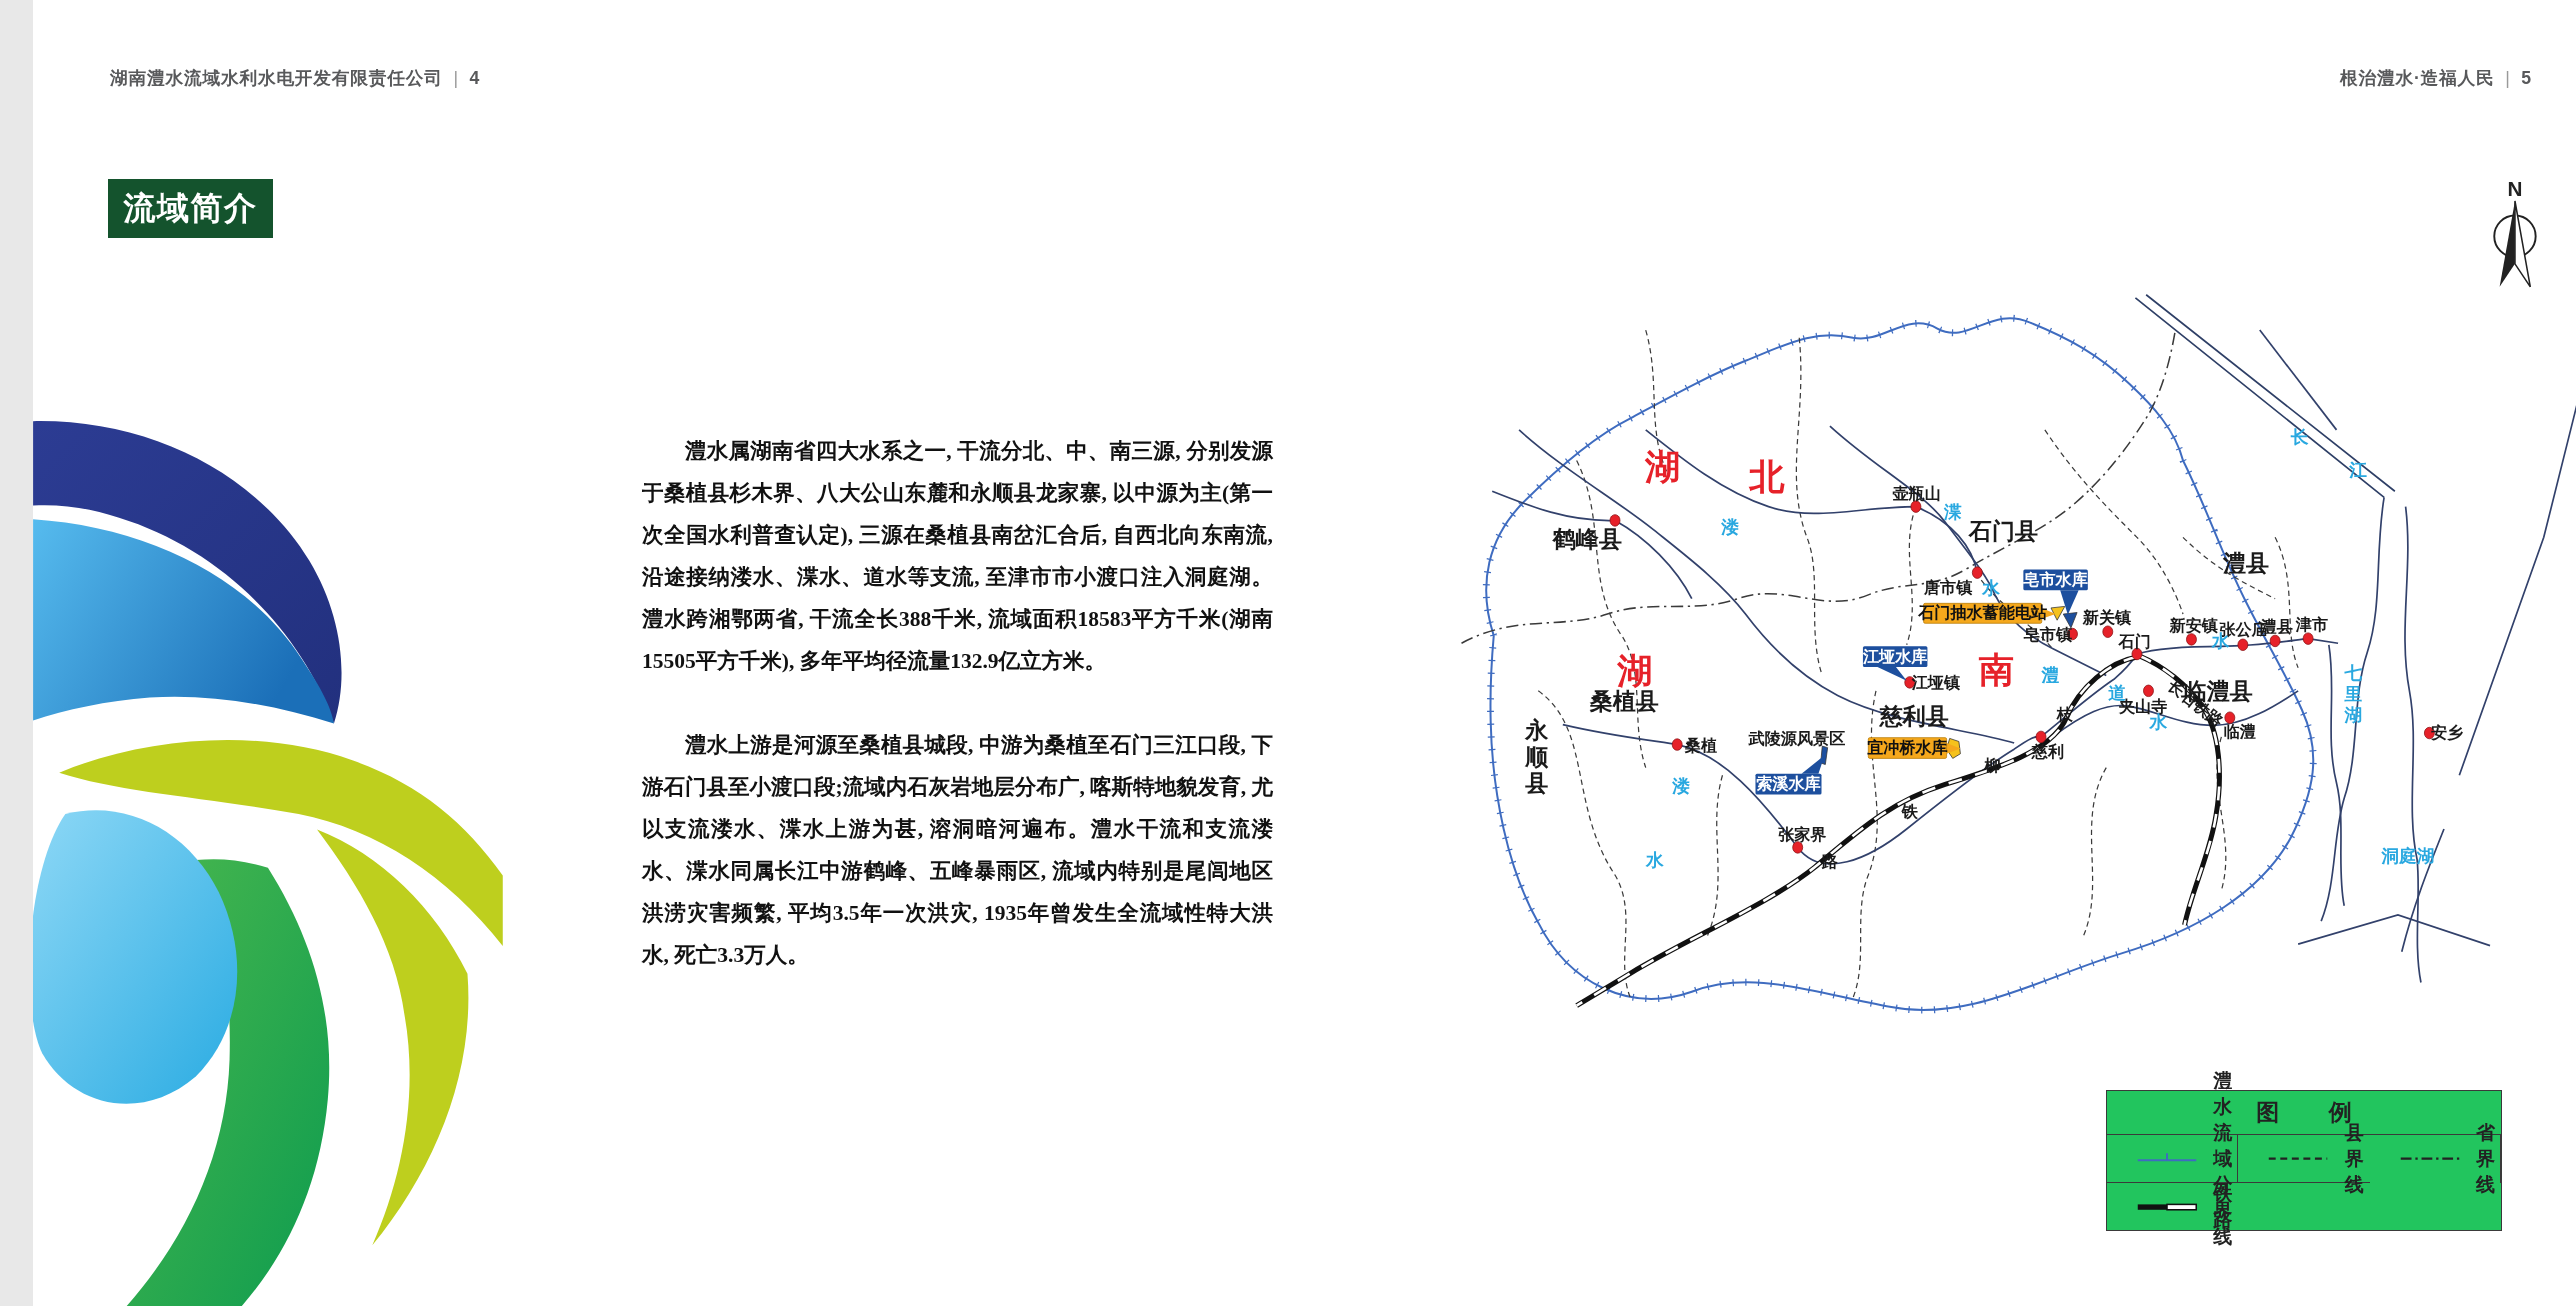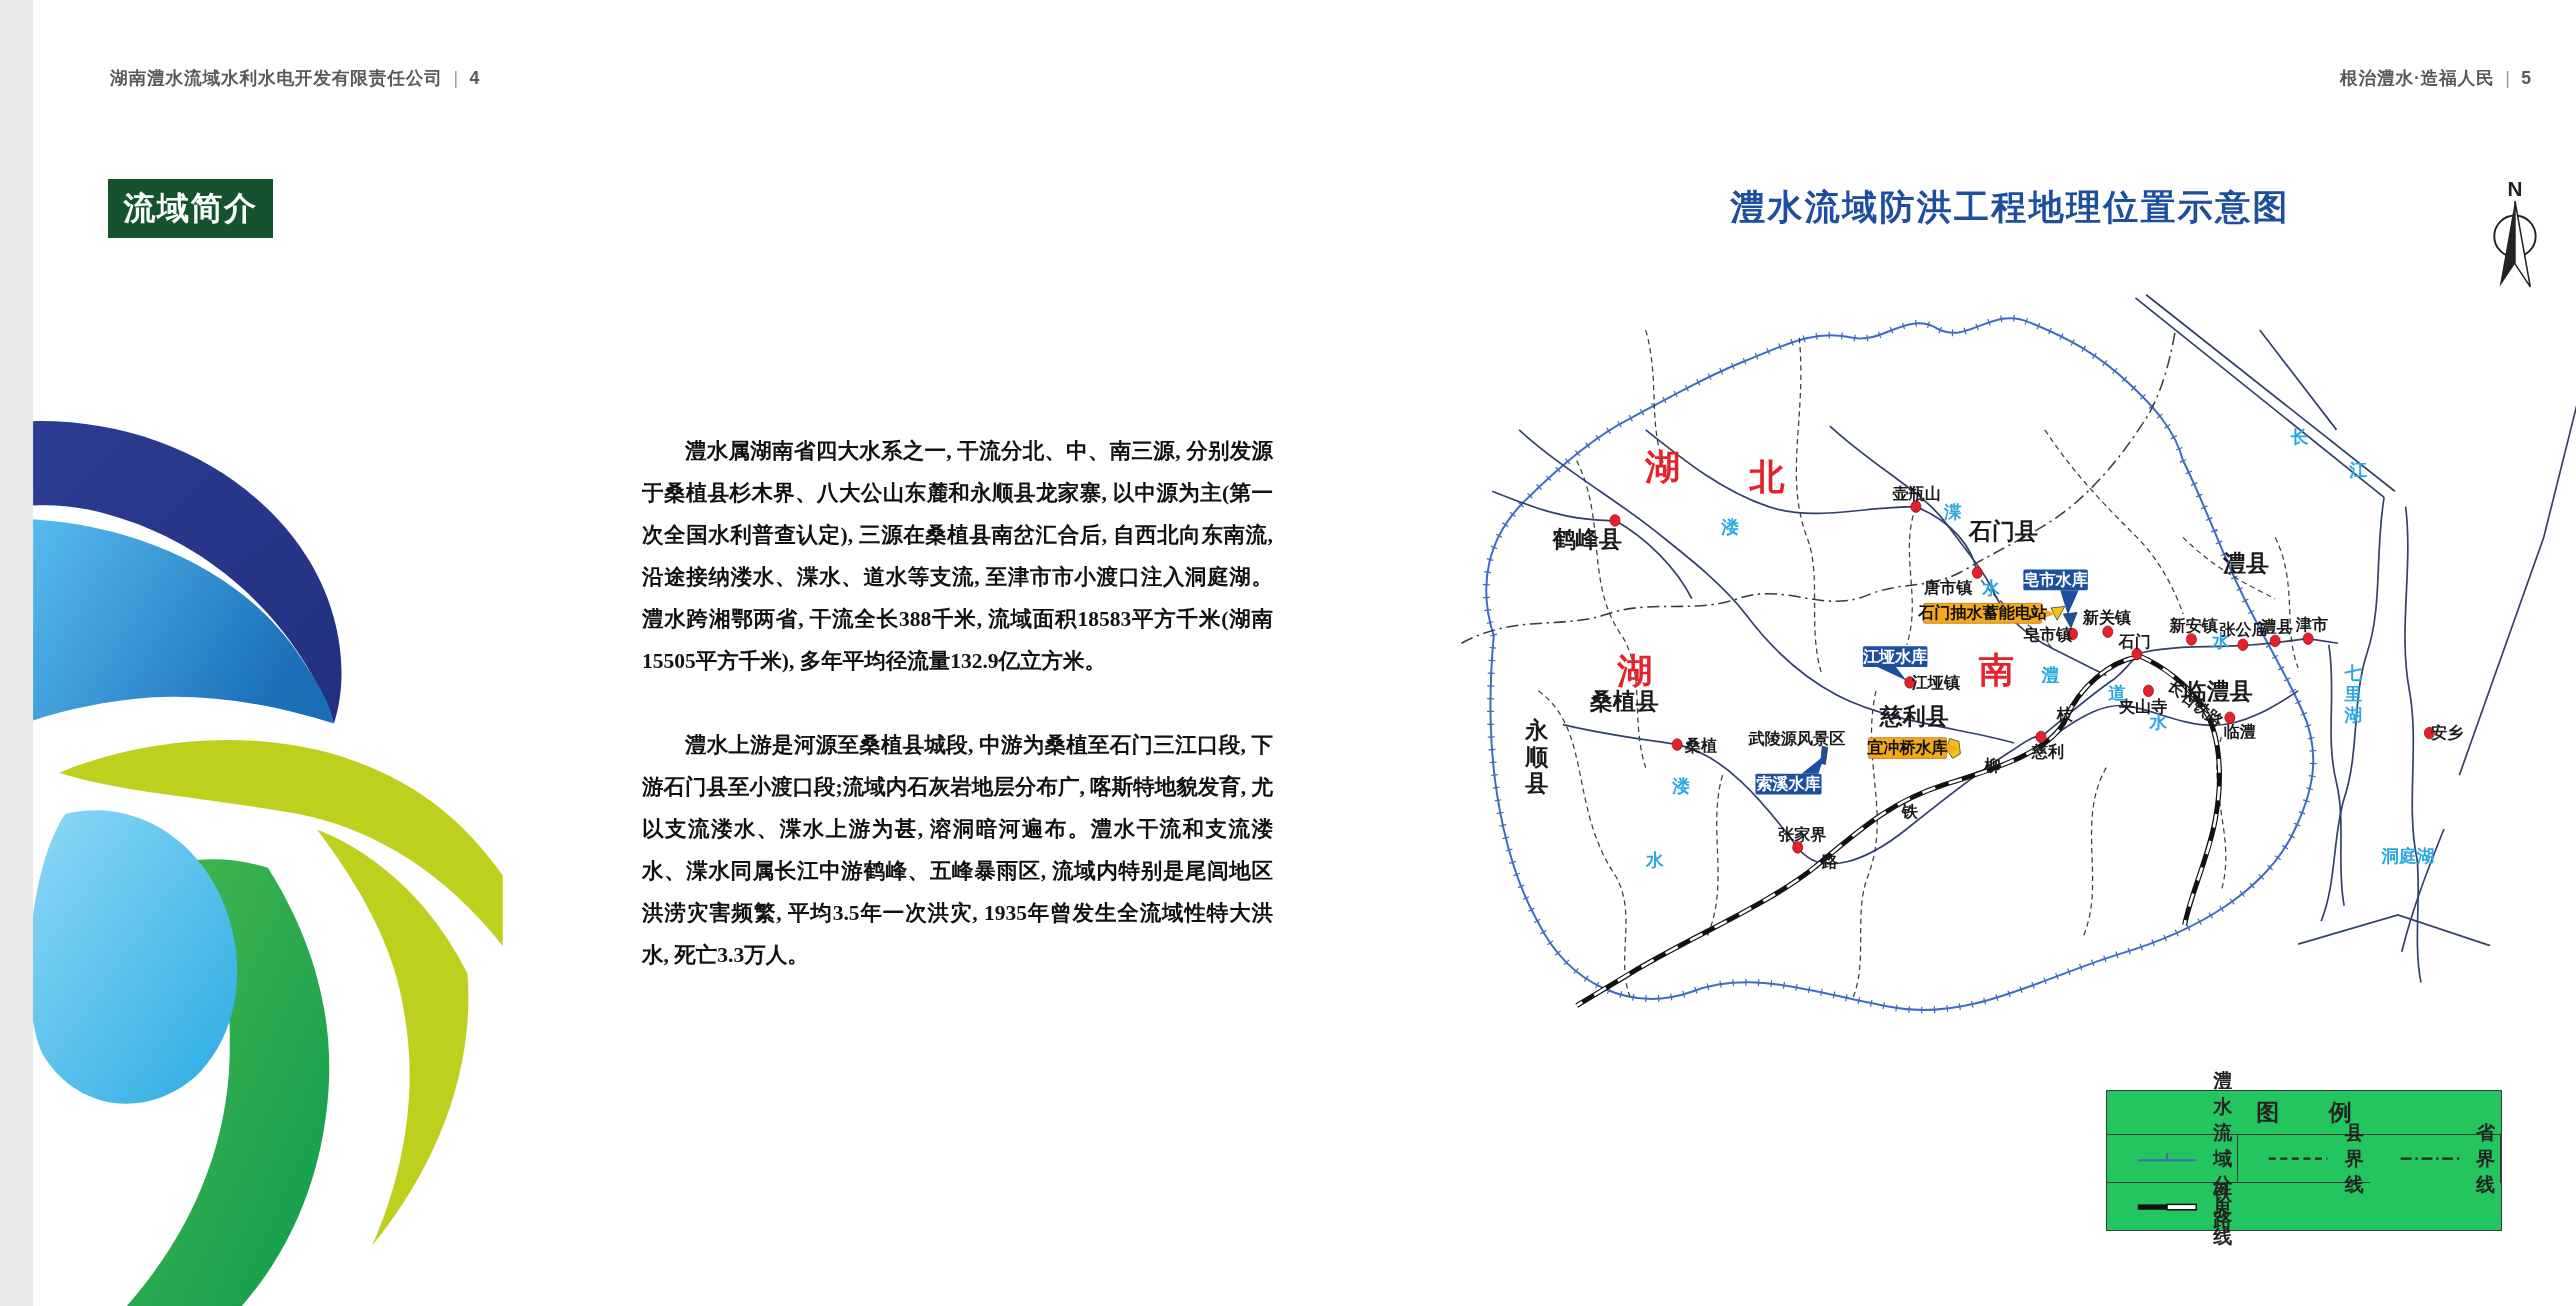--- a/index.html
+++ b/index.html
@@ -84,21 +84,20 @@
     <path fill="#becf1e" d="M34,1006 C150,958 300,948 416,990 C502,1020 562,1070 612,1140 L612,1232 C540,1140 448,1080 346,1060 C226,1038 114,1032 34,1006 Z"></path>
     <path fill="#becf1e" d="M566,1268 C524,1182 452,1112 370,1080 C424,1152 472,1232 484,1322 C502,1424 482,1532 442,1622 C524,1522 576,1396 566,1268 Z"></path>
     <path fill="url(#gGreen)" d="M306,1130 C364,1222 394,1322 384,1432 C374,1542 332,1632 272,1701 L122,1701 C202,1610 252,1500 256,1380 C259,1280 242,1190 212,1120 C244,1117 274,1120 306,1130 Z"></path>
     <path fill="url(#gEye)" d="M42,1060 C122,1040 202,1082 242,1162 C282,1246 272,1342 212,1402 C142,1462 52,1442 12,1372 C-18,1310 -8,1132 42,1060 Z"></path>
   </svg>
 
   <div class="hdr" id="hdr-right">
     <span>根治澧水·造福人民</span><span class="sep">|</span><span>5</span>
   </div>
 
-  <div id="map-title">澧水流域防洪工程地理位置示意图</div>
 
   <svg style="position:absolute;left:2449px;top:170px;" width="69" height="131" viewBox="3190 222 90 170">
     <text x="3233" y="256" text-anchor="middle" font-size="27" font-weight="bold" fill="#222">N</text>
     <circle cx="3233" cy="308" r="27" fill="none" stroke="#222" stroke-width="2.5"></circle>
     <path fill="#222" d="M3233,262 L3213,374 L3233,344 Z"></path>
     <path fill="#fff" stroke="#222" stroke-width="2" d="M3233,262 L3253,374 L3233,344 Z"></path>
   </svg>
 
   <svg id="map-svg" style="position:absolute;left:1417px;top:290px;" width="1159" height="860" viewBox="1845 378 1510 1120">
 

